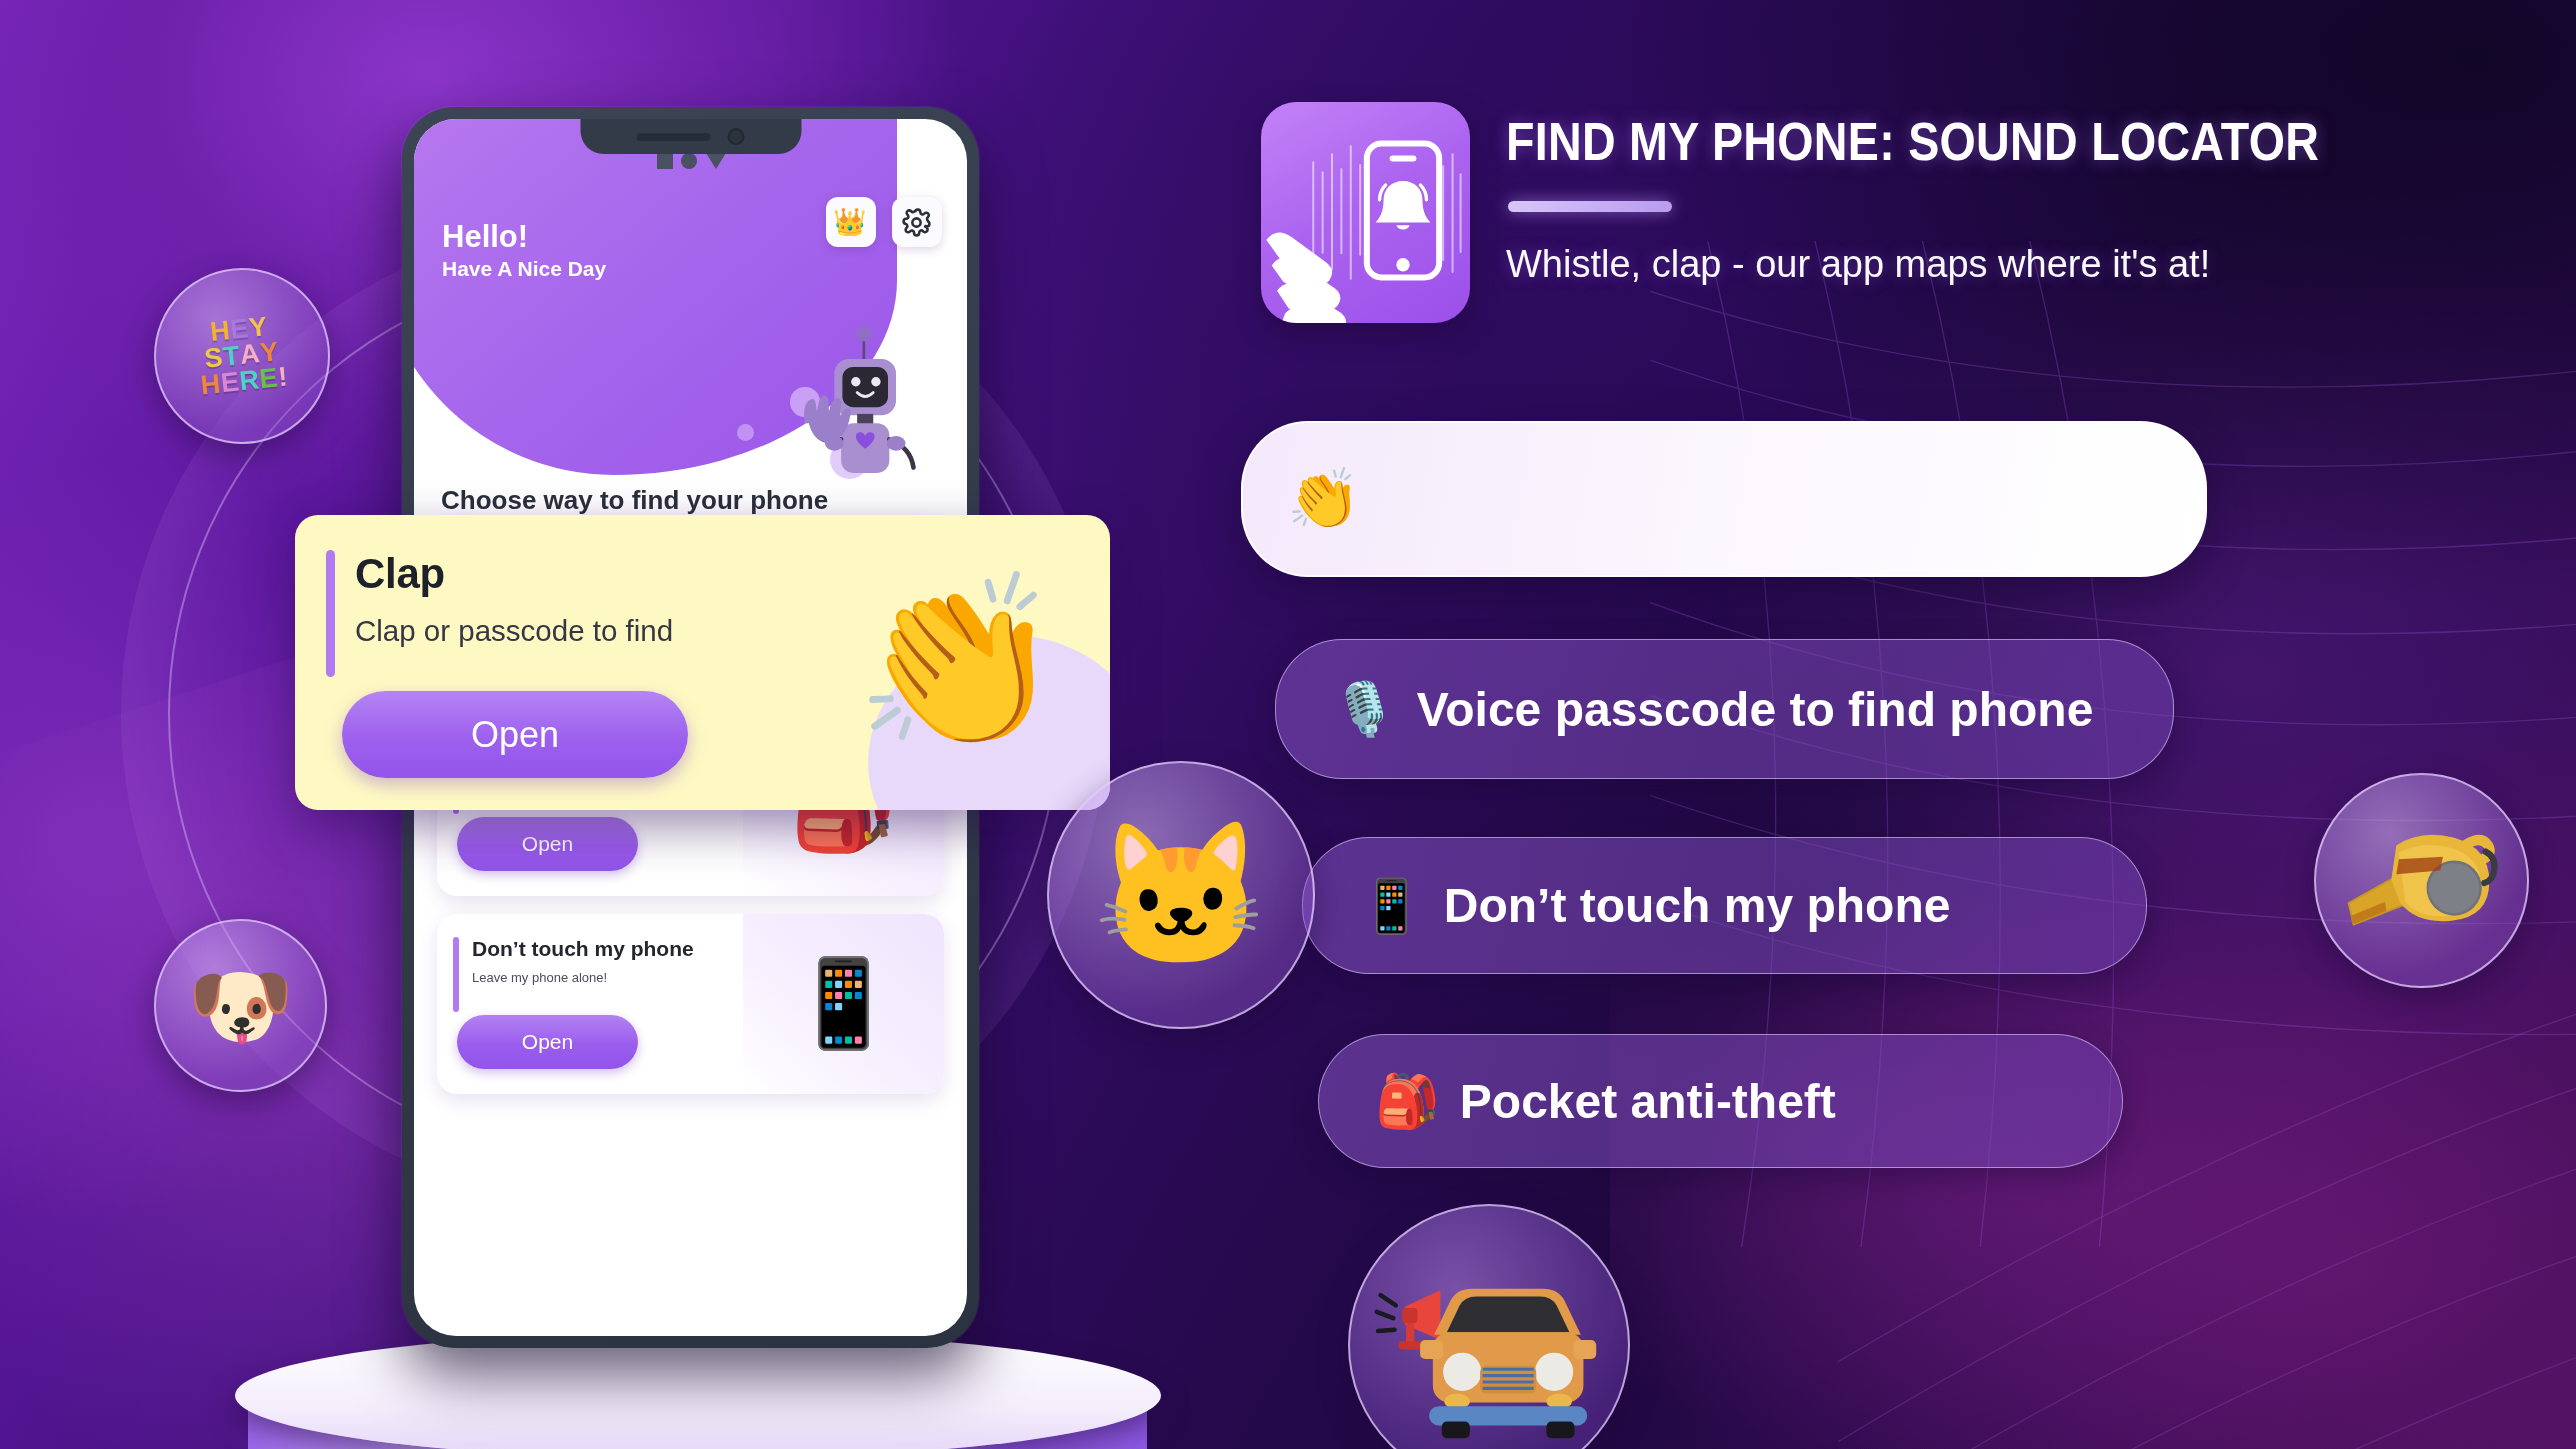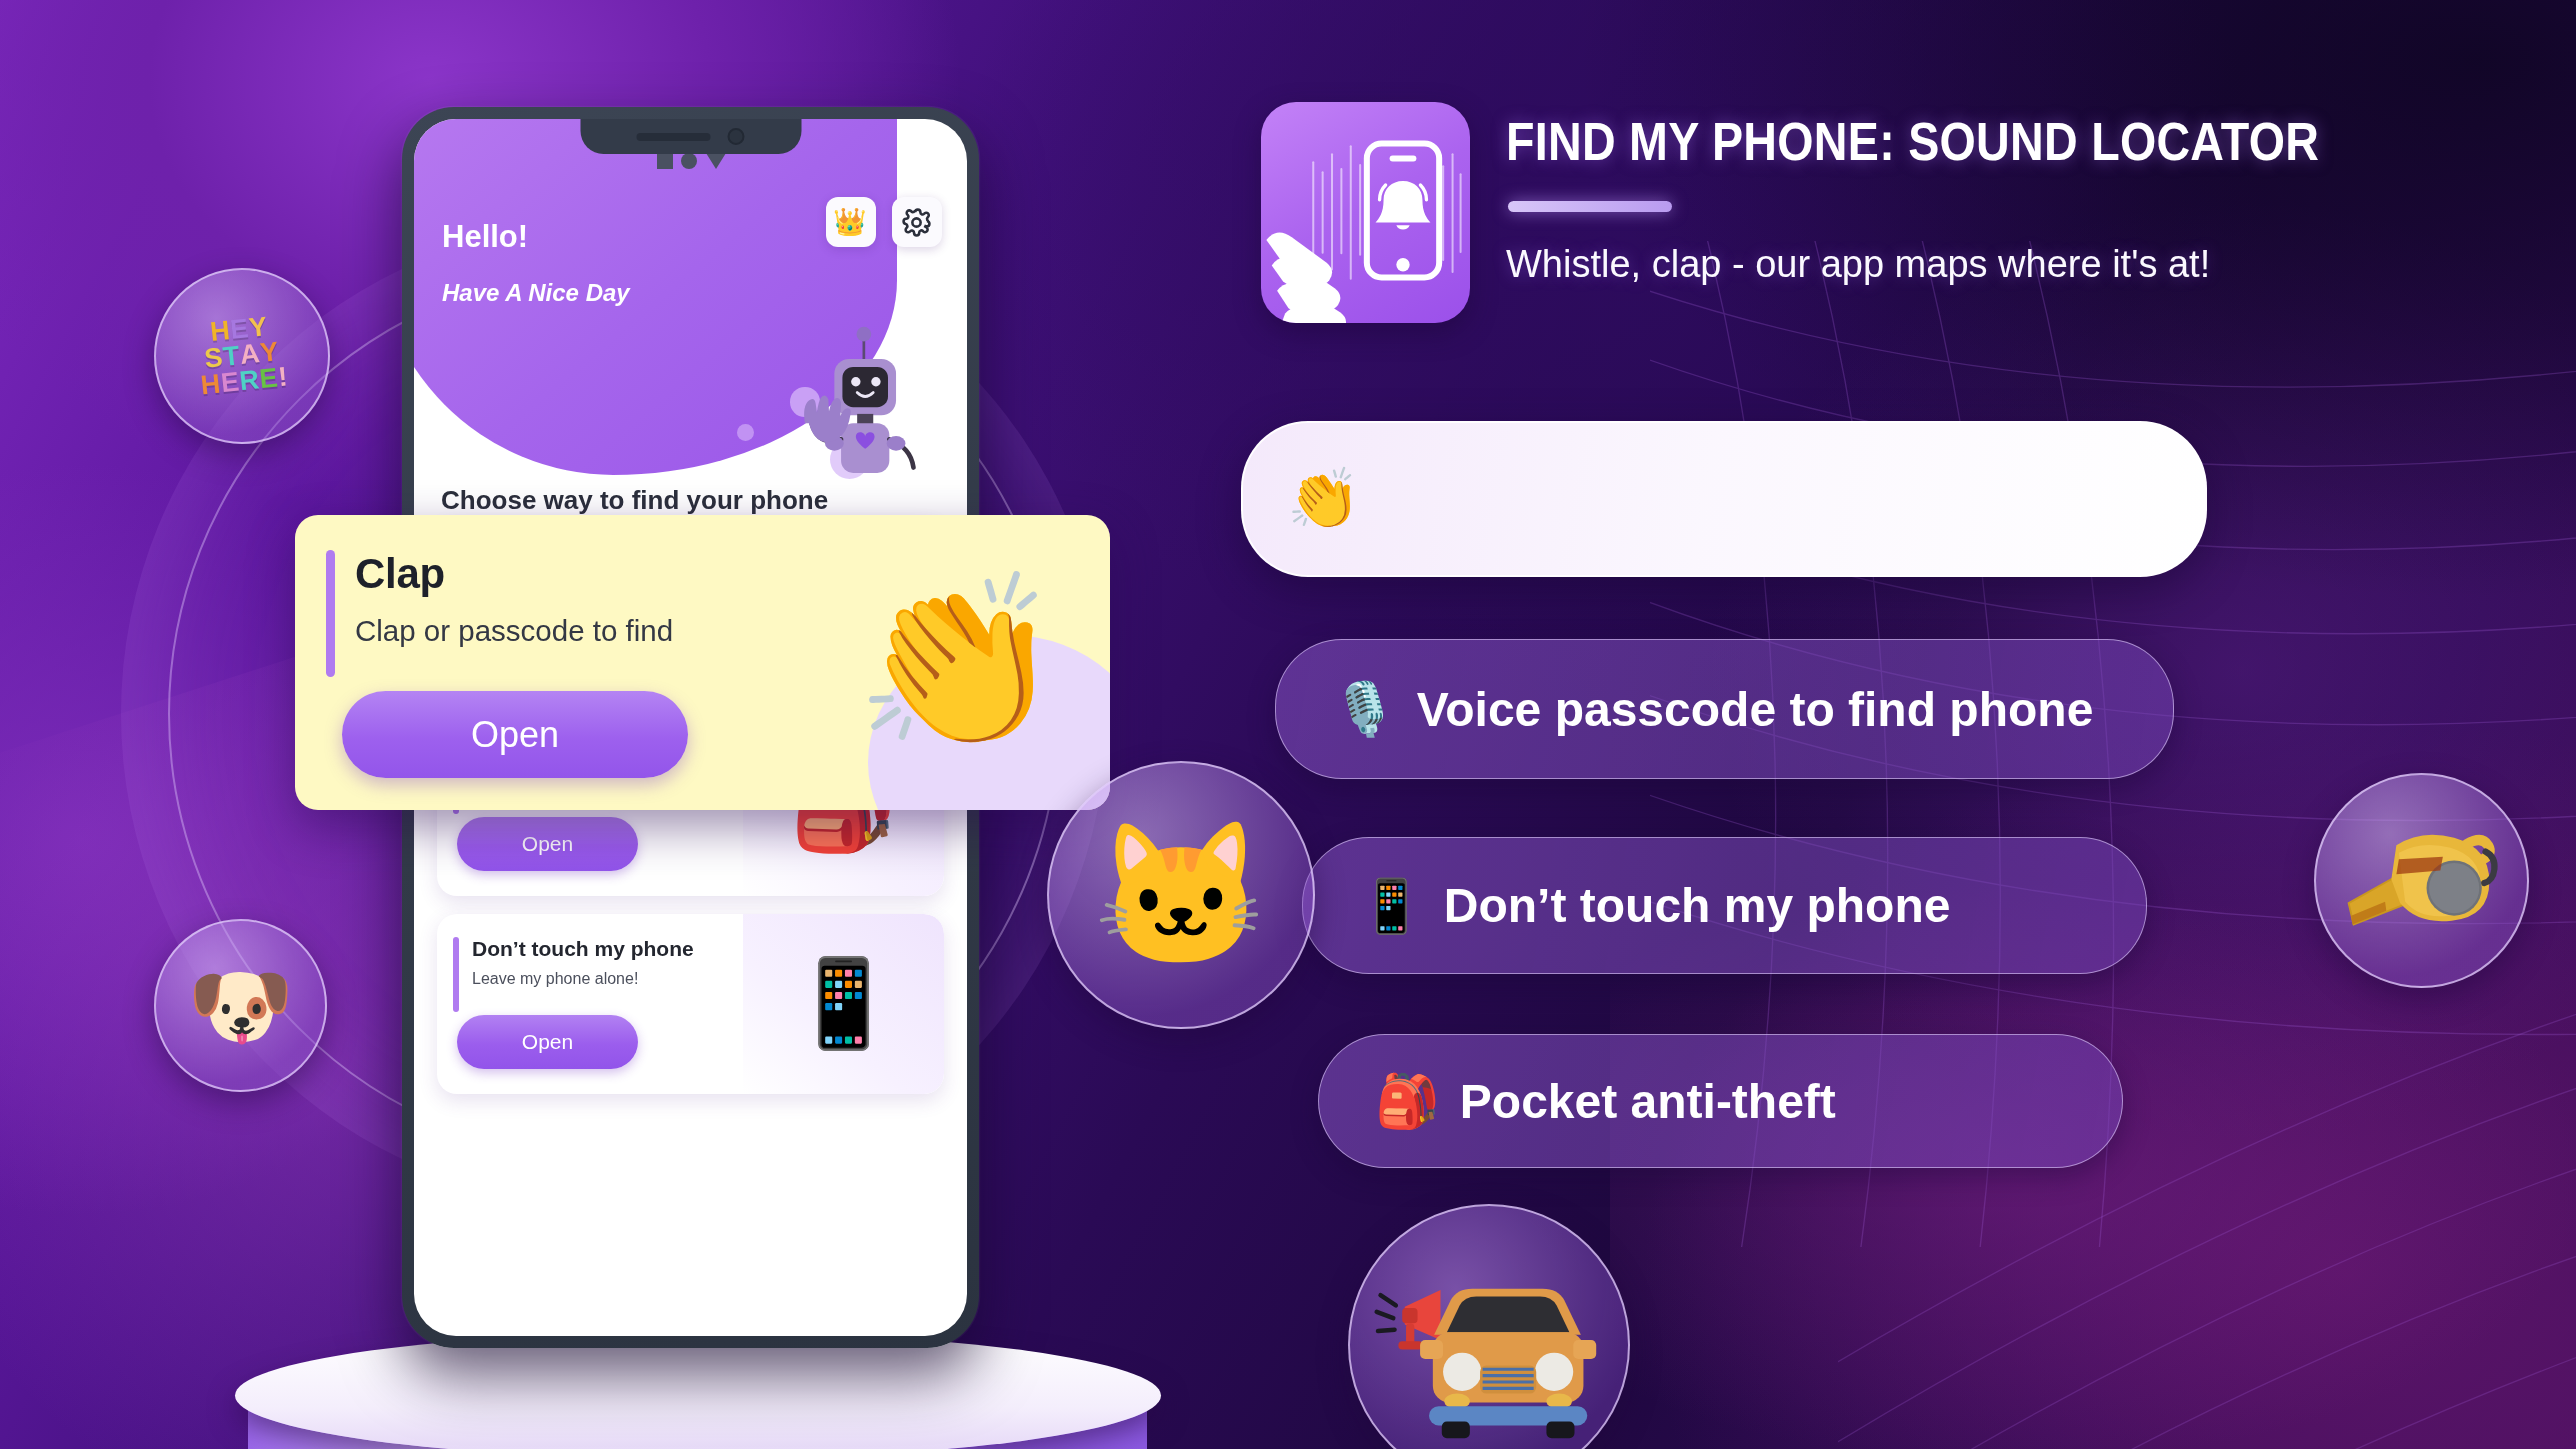--- a/index.html
+++ b/index.html
@@ -117,21 +117,21 @@
   .sysicons { display:flex; align-items:center; gap:8.7px; }
   .sys-sq { width:15.4px; height:15.4px; background:#4a5161; }
   .sys-ci { width:16px; height:16px; border-radius:50%; background:#4a5161; }
   .sys-tri {
     width:0; height:0; border-left:10px solid transparent;
     border-right:10px solid transparent; border-top:16px solid #4a5161;
   }
 
   .greet { position:absolute; left:28px; top:99px; z-index:20; color:#fff; }
   .greet-1 { font-size:31px; font-weight:700; line-height:1.22; }
-  .greet-2 { font-size:24px; font-weight:700; line-height:1.22; margin-top:22px;font-style:italic; }
+  .greet-2 { font-size:21px; font-weight:700; line-height:1.22; margin-top:0; }
 
   .hdr-btns { position:absolute; right:25.5px; top:78px; z-index:22; display:flex; gap:16px; }
   .hdr-btn {
     width:50px; height:50px; border-radius:12px; background:#fbfafe;
     box-shadow:0 2.7px 9.4px rgba(70,30,120,.18);
     display:flex; align-items:center; justify-content:center; font-size:27px;
   }
   .gear-svg { width:31px; height:31px; }
 
   .robot { position:absolute; right:28px; top:193px; width:161px; height:181px; z-index:18; }
@@ -157,21 +157,21 @@
   .accent {
     position:absolute; left:16px; top:23px; width:6px; height:75px;
     border-radius:4px; background:#b07bf0;
   }
   .appcard-title {
     position:absolute; left:35px; top:23px;
     font-size:21px; font-weight:700; color:#23262f;
   }
   .appcard-sub {
     position:absolute; left:35px; top:56px;
-    font-size:16px; color:#4b4f5c;
+    font-size:13px; color:#4b4f5c;
   }
   .open-btn {
     position:absolute; left:20px; top:101px; width:181px; height:54px;
     border-radius:28px; border:none; cursor:pointer;
     background:linear-gradient(180deg,#b281f2 0%,#9b5ded 55%,#9254ea 100%);
     color:#fff; font-size:21px; font-family:inherit;
     box-shadow:0 4px 10.7px rgba(120,60,200,.32);
   }
 
   

